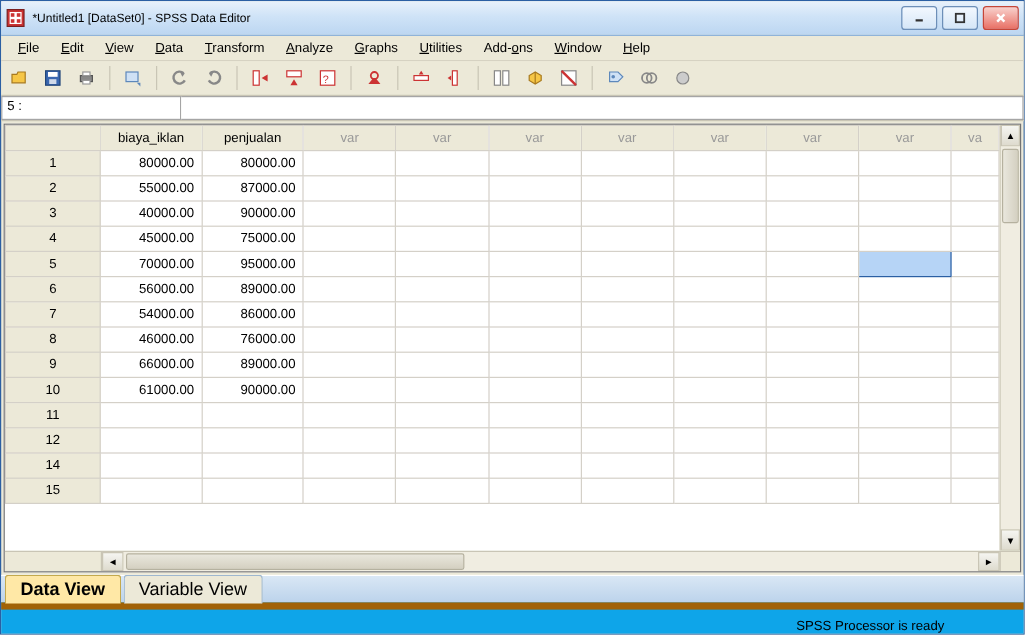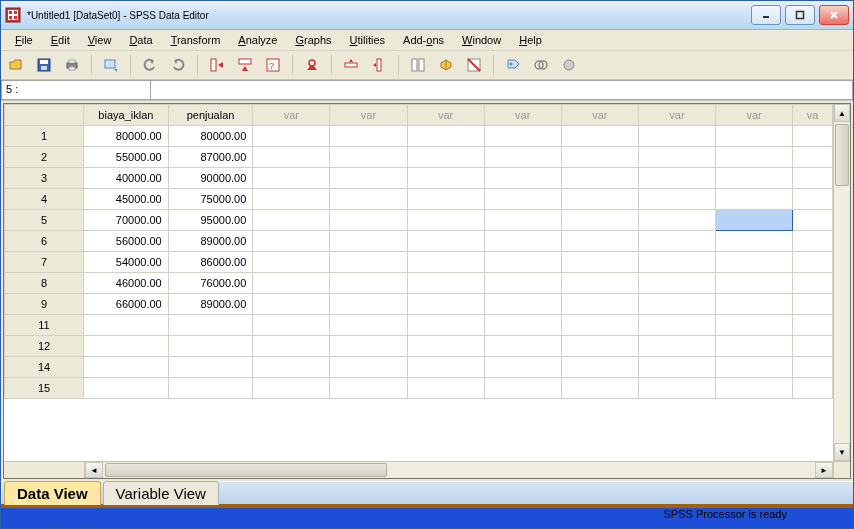--- a/index.html
+++ b/index.html
@@ -37,21 +37,21 @@
 .vscroll .track{flex:1;background:#f0ede1;position:relative;}
 .vscroll .thumb{position:absolute;left:1px;right:1px;top:2px;height:60px;background:linear-gradient(90deg,#e9e7dd,#d4d0c1);border:1px solid #b5b19f;border-radius:2px;}
 .hscroll-row{height:16px;display:flex;border-top:1px solid #c9c5b5;background:#ece9d8;}
 .hscroll-row .rowhdr-gap{width:80px;border-right:1px solid #c9c5b5;}
 .hscroll-row .arrow{width:16px;background:linear-gradient(#f5f5f1,#dedbce);border:1px solid #c9c5b5;display:flex;align-items:center;justify-content:center;font-size:8px;}
 .hscroll-row .track{flex:1;background:#f0ede1;position:relative;}
 .hscroll-row .thumb{position:absolute;top:1px;bottom:1px;left:2px;width:280px;background:linear-gradient(#e9e7dd,#d4d0c1);border:1px solid #b5b19f;border-radius:2px;}
 .tabs{height:22px;background:linear-gradient(#d9e7f5,#bcd3eb);display:flex;align-items:flex-end;padding-left:3px;border-top:1px solid #fff;}
 .tab{padding:3px 12px;border:1px solid #9eb7cf;border-bottom:none;background:#ece9d8;margin-right:2px;font-size:15px;border-radius:3px 3px 0 0;position:relative;top:1px;}
 .tab.active{background:#ffe8a6;font-weight:bold;border-color:#c4a94e;}
-.statusbar{height:20px;background:#1d4ed8;border-top:4px solid #a16207;display:flex;align-items:flex-start;padding:0 6px;}
+.statusbar{height:20px;background:#0ea5e9;border-top:6px solid #a16207;display:flex;align-items:flex-end;padding:0 6px;}
 .statusbar .status-msg{margin-left:auto;margin-right:60px;}
 .colw-row{width:80px;}
 .colw-data{width:85px;}
 .colw-var{width:78px;}
 .colw-wide{width:78px;}
 </style>
 </head>
 <body>
 
 <div class="window">
@@ -369,20 +369,33 @@
                 <td class="empty"></td>
                 <td class="empty"></td>
                 <td class="empty"></td>
                 <td class="empty"></td>
                 <td class="empty"></td>
                 <td class="empty"></td>
                 <td class="empty"></td>
                 <td class="empty"></td>
               </tr>
               <tr>
+                <td class="rowhdr">10</td>
+                <td>61000.00</td>
+                <td>90000.00</td>
+                <td class="empty"></td>
+                <td class="empty"></td>
+                <td class="empty"></td>
+                <td class="empty"></td>
+                <td class="empty"></td>
+                <td class="empty"></td>
+                <td class="empty"></td>
+                <td class="empty"></td>
+              </tr>
+              <tr>
                 <td class="rowhdr">11</td>
                 <td></td>
                 <td></td>
                 <td class="empty"></td>
                 <td class="empty"></td>
                 <td class="empty"></td>
                 <td class="empty"></td>
                 <td class="empty"></td>
                 <td class="empty"></td>
                 <td class="empty"></td>

